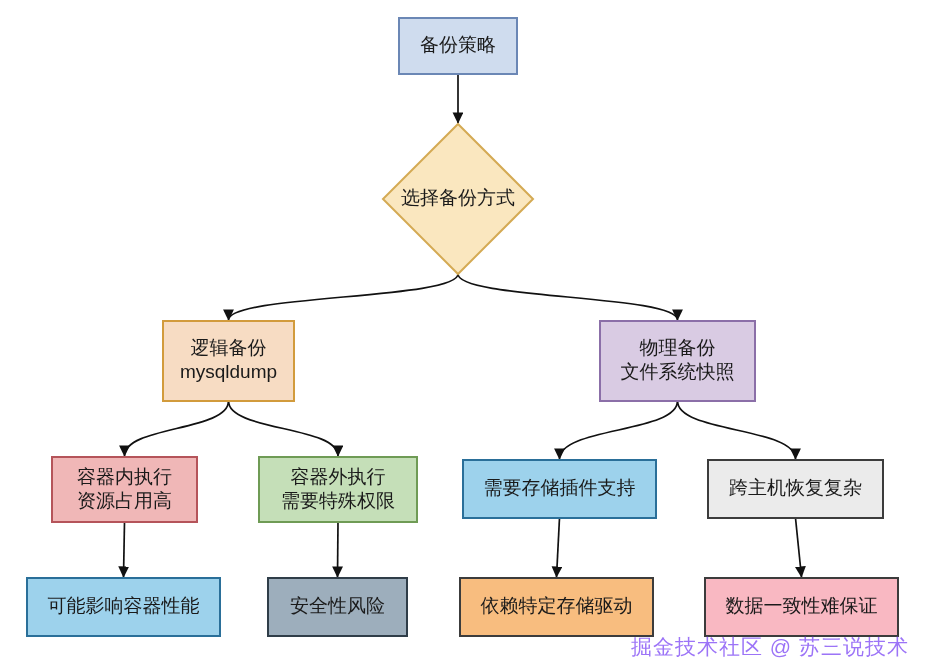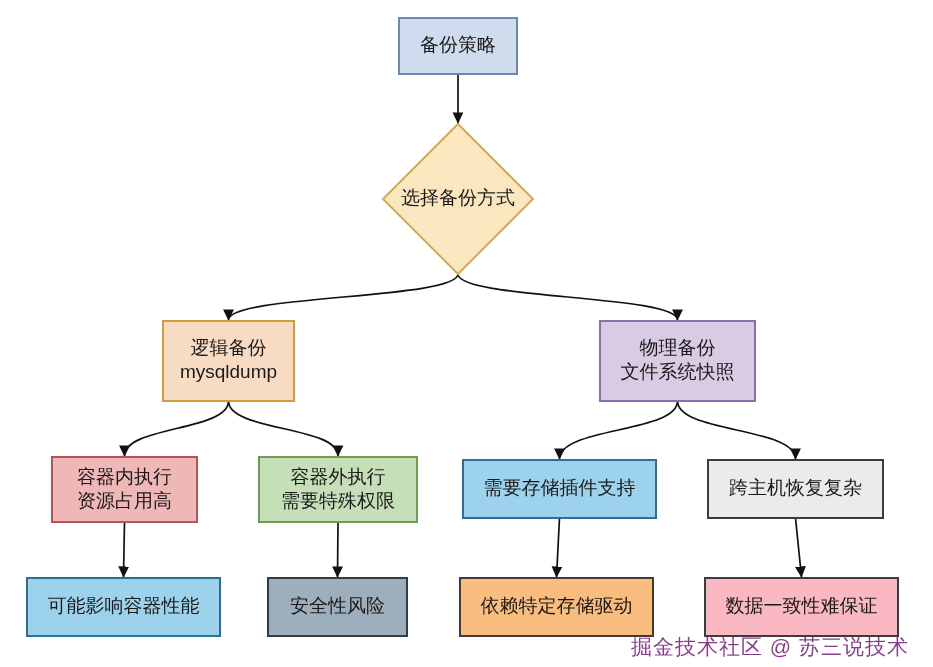--- a/index.html
+++ b/index.html
@@ -37,21 +37,21 @@
     fill: none;
     stroke: #111111;
     stroke-width: 1.7;
   }
   .watermark {
     position: absolute;
     right: 14px;
     bottom: 6px;
     font-family: "Liberation Sans", "DejaVu Sans", sans-serif;
     font-size: 21px;
-    color: #701a75;
+    color: #8b5cf6;
     opacity: 0.85;
     letter-spacing: 1px;
     white-space: nowrap;
     user-select: none;
   }
 </style>
 </head>
 <body>
 
 <div id="canvas">

